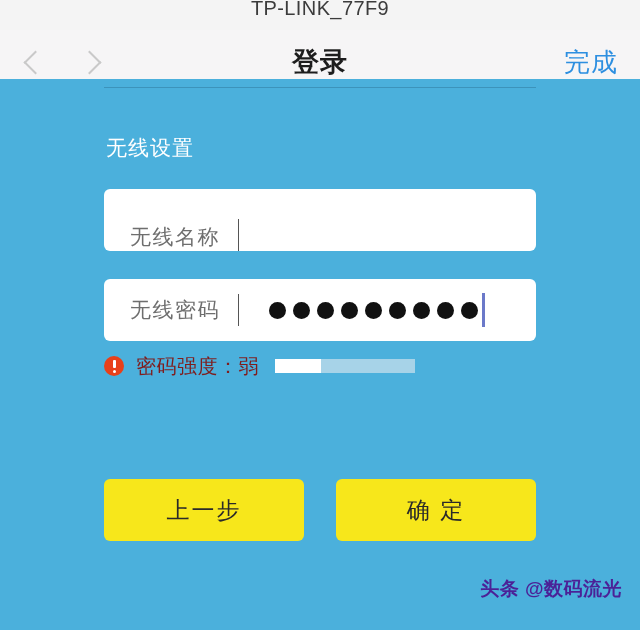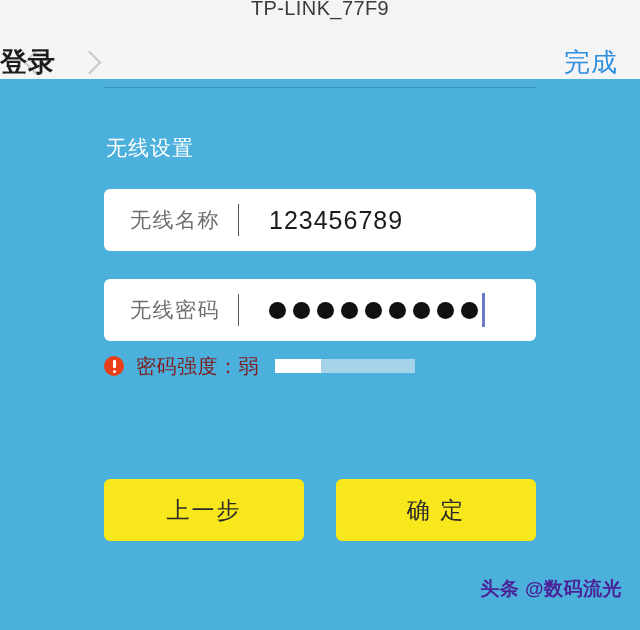--- a/index.html
+++ b/index.html
@@ -81,20 +81,21 @@
   }
   .chev.back::before  { transform: rotate(-135deg); left: 9px; }
   .chev.fwd::before   { transform: rotate(45deg); left: 3px; }
 
   .nav-title {
     position: absolute;
     top: 0; left: 0;
     width: 640px;
     height: 65px;
     line-height: 65px;
+    text-align: center;
     font-size: 27px;
     font-weight: bold;
     color: #1d1d1d;
     letter-spacing: 1px;
   }
 
   .nav-action {
     position: absolute;
     right: 22px;
     top: 0;
@@ -137,21 +138,21 @@
   .field {
     position: absolute;
     left: 104px;
     width: 432px;
     height: 62px;
     background: #ffffff;
     border-radius: 6px;
     display: flex;
     align-items: center;
   }
-  .field.ssid { top: 110px; }
+  .field.ssid { top: 110px; align-items: flex-end; }
   .field.pwd  { top: 200px; }
 
   .field-label {
     margin-left: 26px;
     font-size: 21px;
     color: #6e6e6e;
     letter-spacing: 1.5px;
     white-space: nowrap;
   }
 
@@ -316,21 +317,20 @@
 
   <div class="page">
 
     <div class="top-divider"></div>
 
     <div class="section-title">无线设置</div>
 
     <div class="field ssid">
       <div class="field-label">无线名称</div>
       <div class="field-sep"></div>
-      <div class="field-value">123456789</div>
     </div>
 
     <div class="field pwd">
       <div class="field-label">无线密码</div>
       <div class="field-sep"></div>
       <div class="dots" id="pwd-dots">
           <span class="dot"></span>
           <span class="dot"></span>
           <span class="dot"></span>
           <span class="dot"></span>

